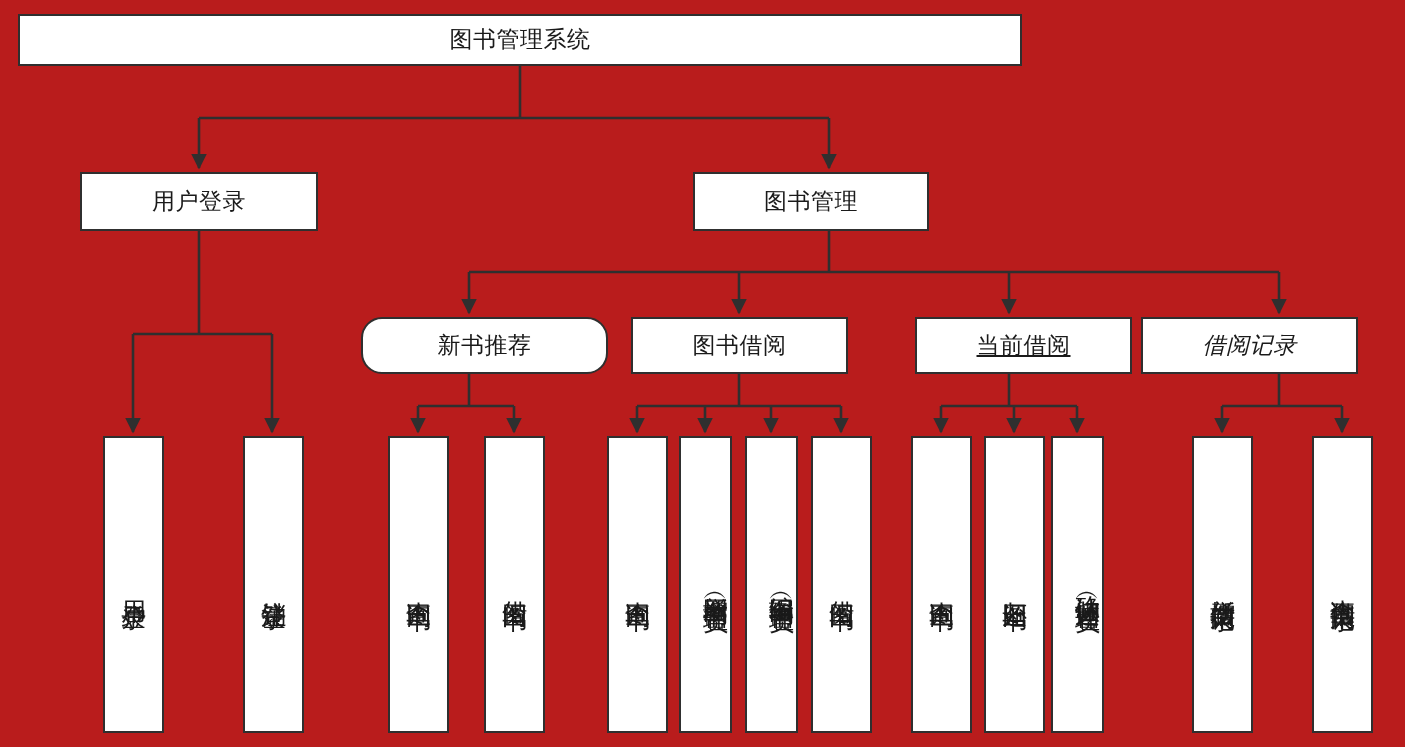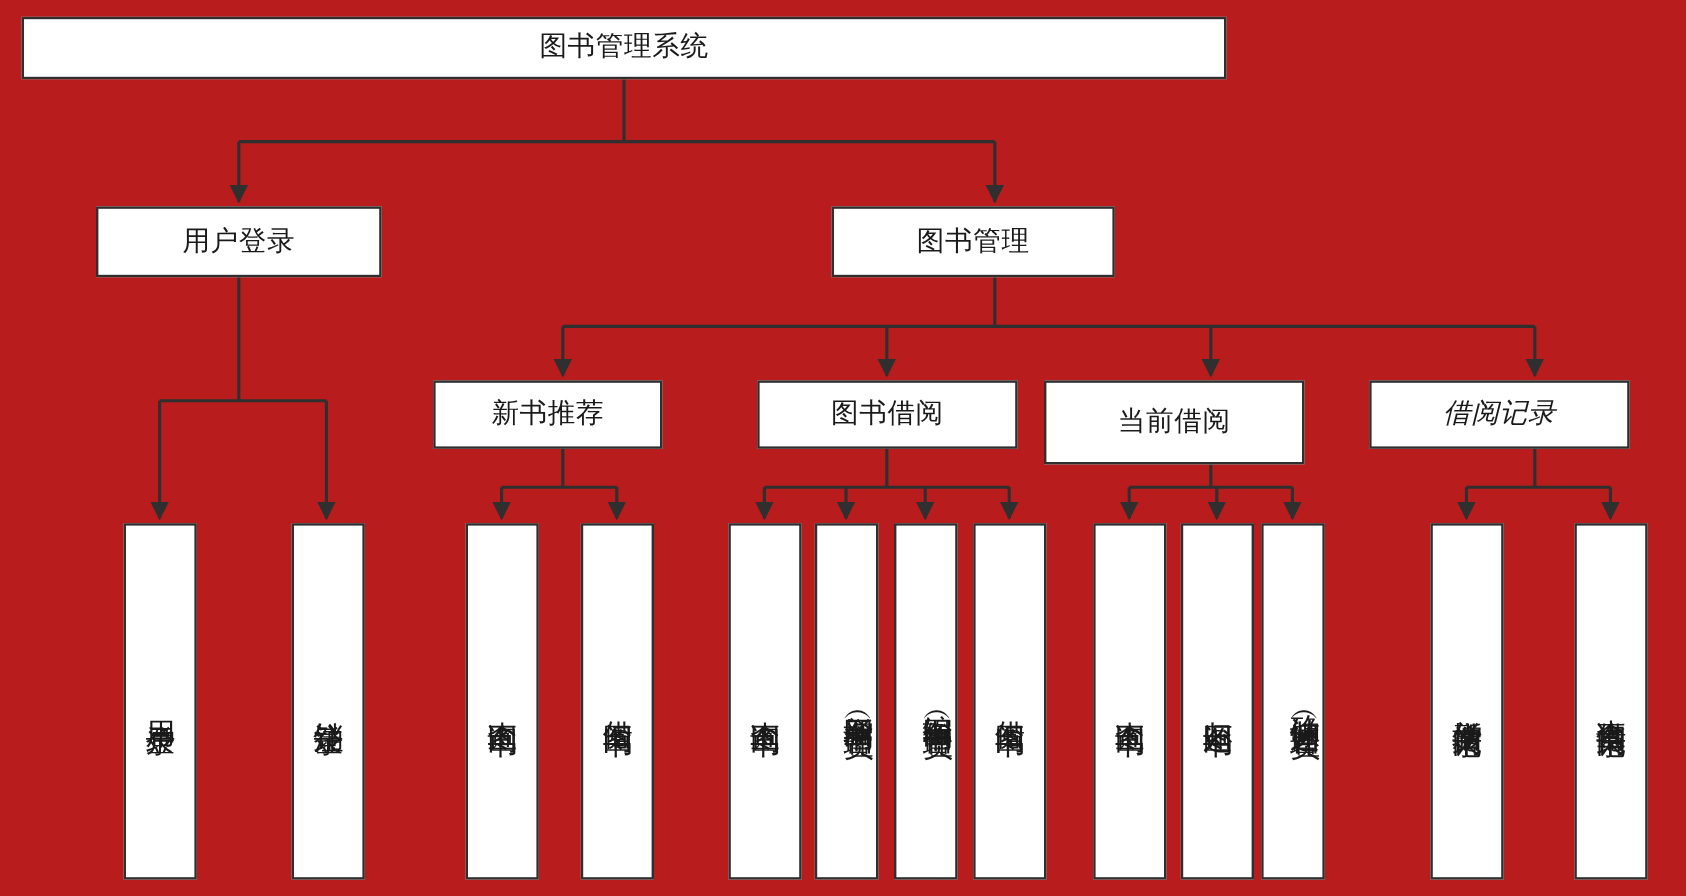--- a/index.html
+++ b/index.html
@@ -121,23 +121,23 @@
       <path d="M 1222 406 L 1222 432" marker-end="url(#arrow)"></path>
       <path d="M 1342 406 L 1342 432" marker-end="url(#arrow)"></path>
     </g>
   </svg>
 
   <div class="node node-h" id="n-root" style="left: 18px; top: 14px; width: 1004px; height: 52px;">图书管理系统</div>
 
   <div class="node node-h" id="n-l2-0" style="left: 80px; top: 172px; width: 238px; height: 59px;">用户登录</div>
   <div class="node node-h" id="n-l2-1" style="left: 693px; top: 172px; width: 236px; height: 59px;">图书管理</div>
 
-  <div class="node node-h" id="n-l3-0" style="left: 361px; top: 317px; width: 191px; height: 57px;">新书推荐</div>
+  <div class="node node-h" id="n-l3-0" style="left: 361px; top: 317px; width: 247px; height: 57px; border-radius: 21px;">新书推荐</div>
   <div class="node node-h" id="n-l3-1" style="left: 631px; top: 317px; width: 217px; height: 57px;">图书借阅</div>
-  <div class="node node-h" id="n-l3-2" style="left: 870px; top: 317px; width: 217px; height: 70px;">当前借阅</div>
+  <div class="node node-h" id="n-l3-2" style="left: 915px; top: 317px; width: 217px; height: 57px; text-decoration: underline;">当前借阅</div>
   <div class="node node-h" id="n-l3-3" style="left: 1141px; top: 317px; width: 217px; height: 57px; font-style: italic;">借阅记录</div>
 
   <div class="node node-v" id="n-leaf-0" style="left: 103px; top: 436px; width: 61px; height: 297px;">用户登录</div>
   <div class="node node-v" id="n-leaf-1" style="left: 243px; top: 436px; width: 61px; height: 297px;">注销登录</div>
   <div class="node node-v" id="n-leaf-2" style="left: 388px; top: 436px; width: 61px; height: 297px;">查询图书</div>
   <div class="node node-v" id="n-leaf-3" style="left: 484px; top: 436px; width: 61px; height: 297px;">借阅图书</div>
   <div class="node node-v" id="n-leaf-4" style="left: 607px; top: 436px; width: 61px; height: 297px;">查询图书</div>
   <div class="node node-v tall" id="n-leaf-5" style="left: 679px; top: 436px; width: 53px; height: 297px;">新增图书（管理员）</div>
   <div class="node node-v tall" id="n-leaf-6" style="left: 745px; top: 436px; width: 53px; height: 297px;">编辑图书（管理员）</div>
   <div class="node node-v" id="n-leaf-7" style="left: 811px; top: 436px; width: 61px; height: 297px;">借阅图书</div>

